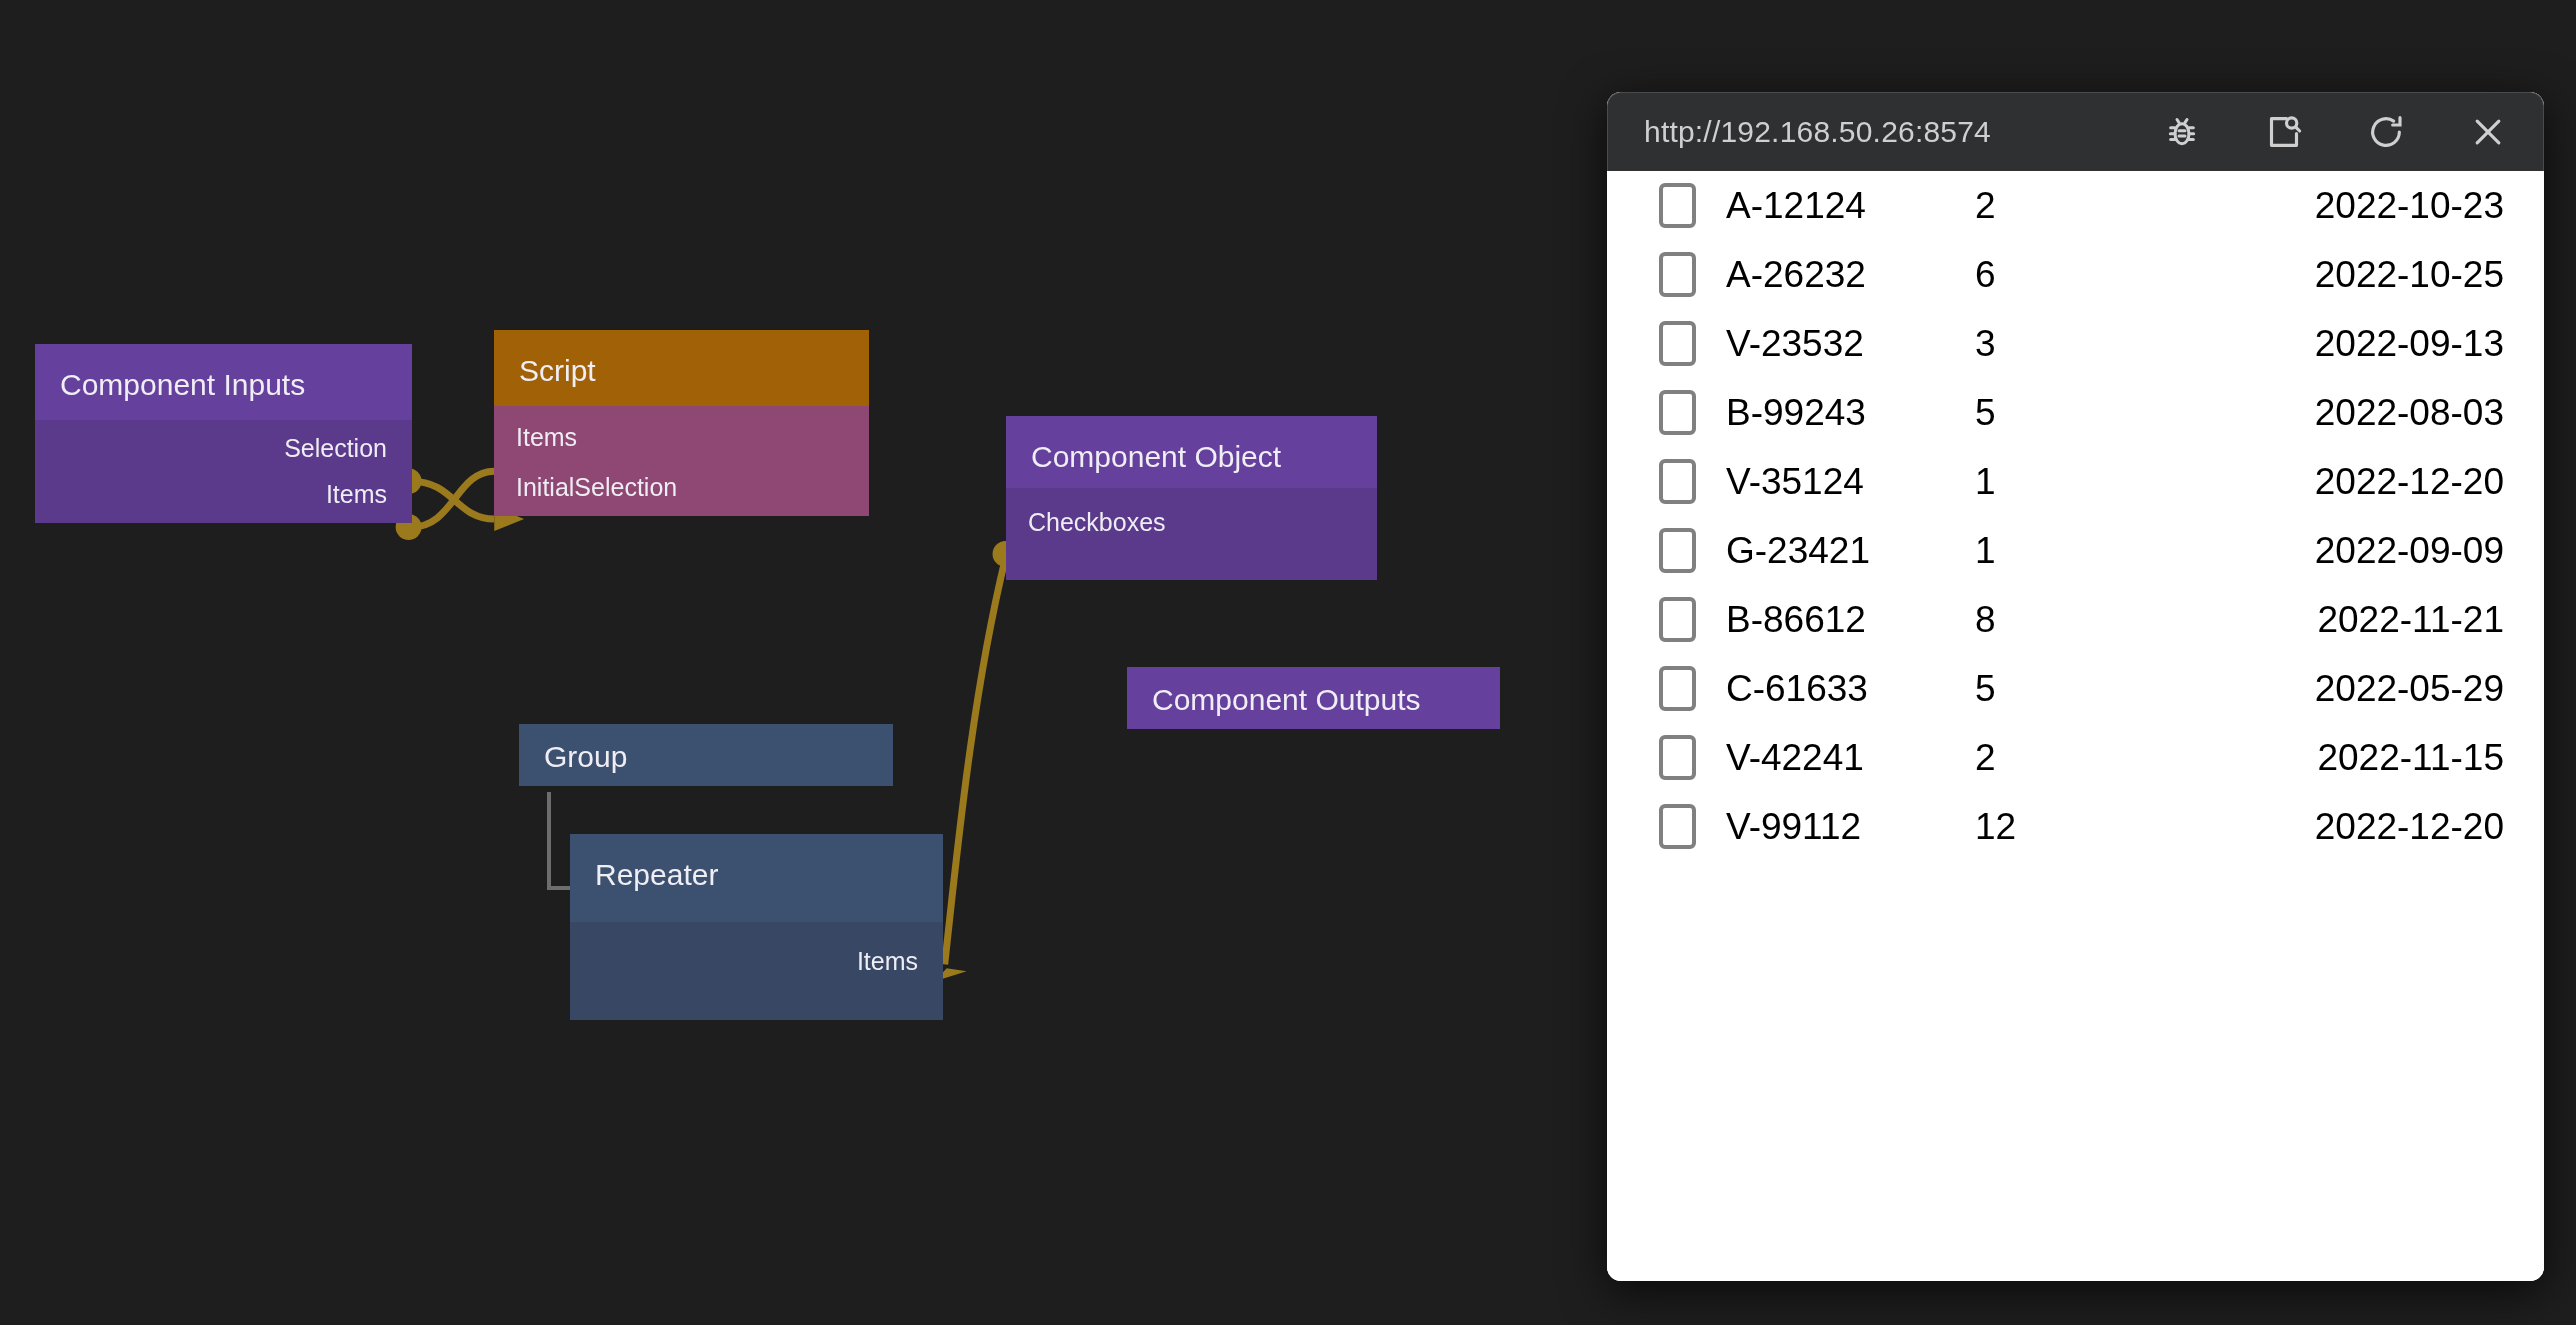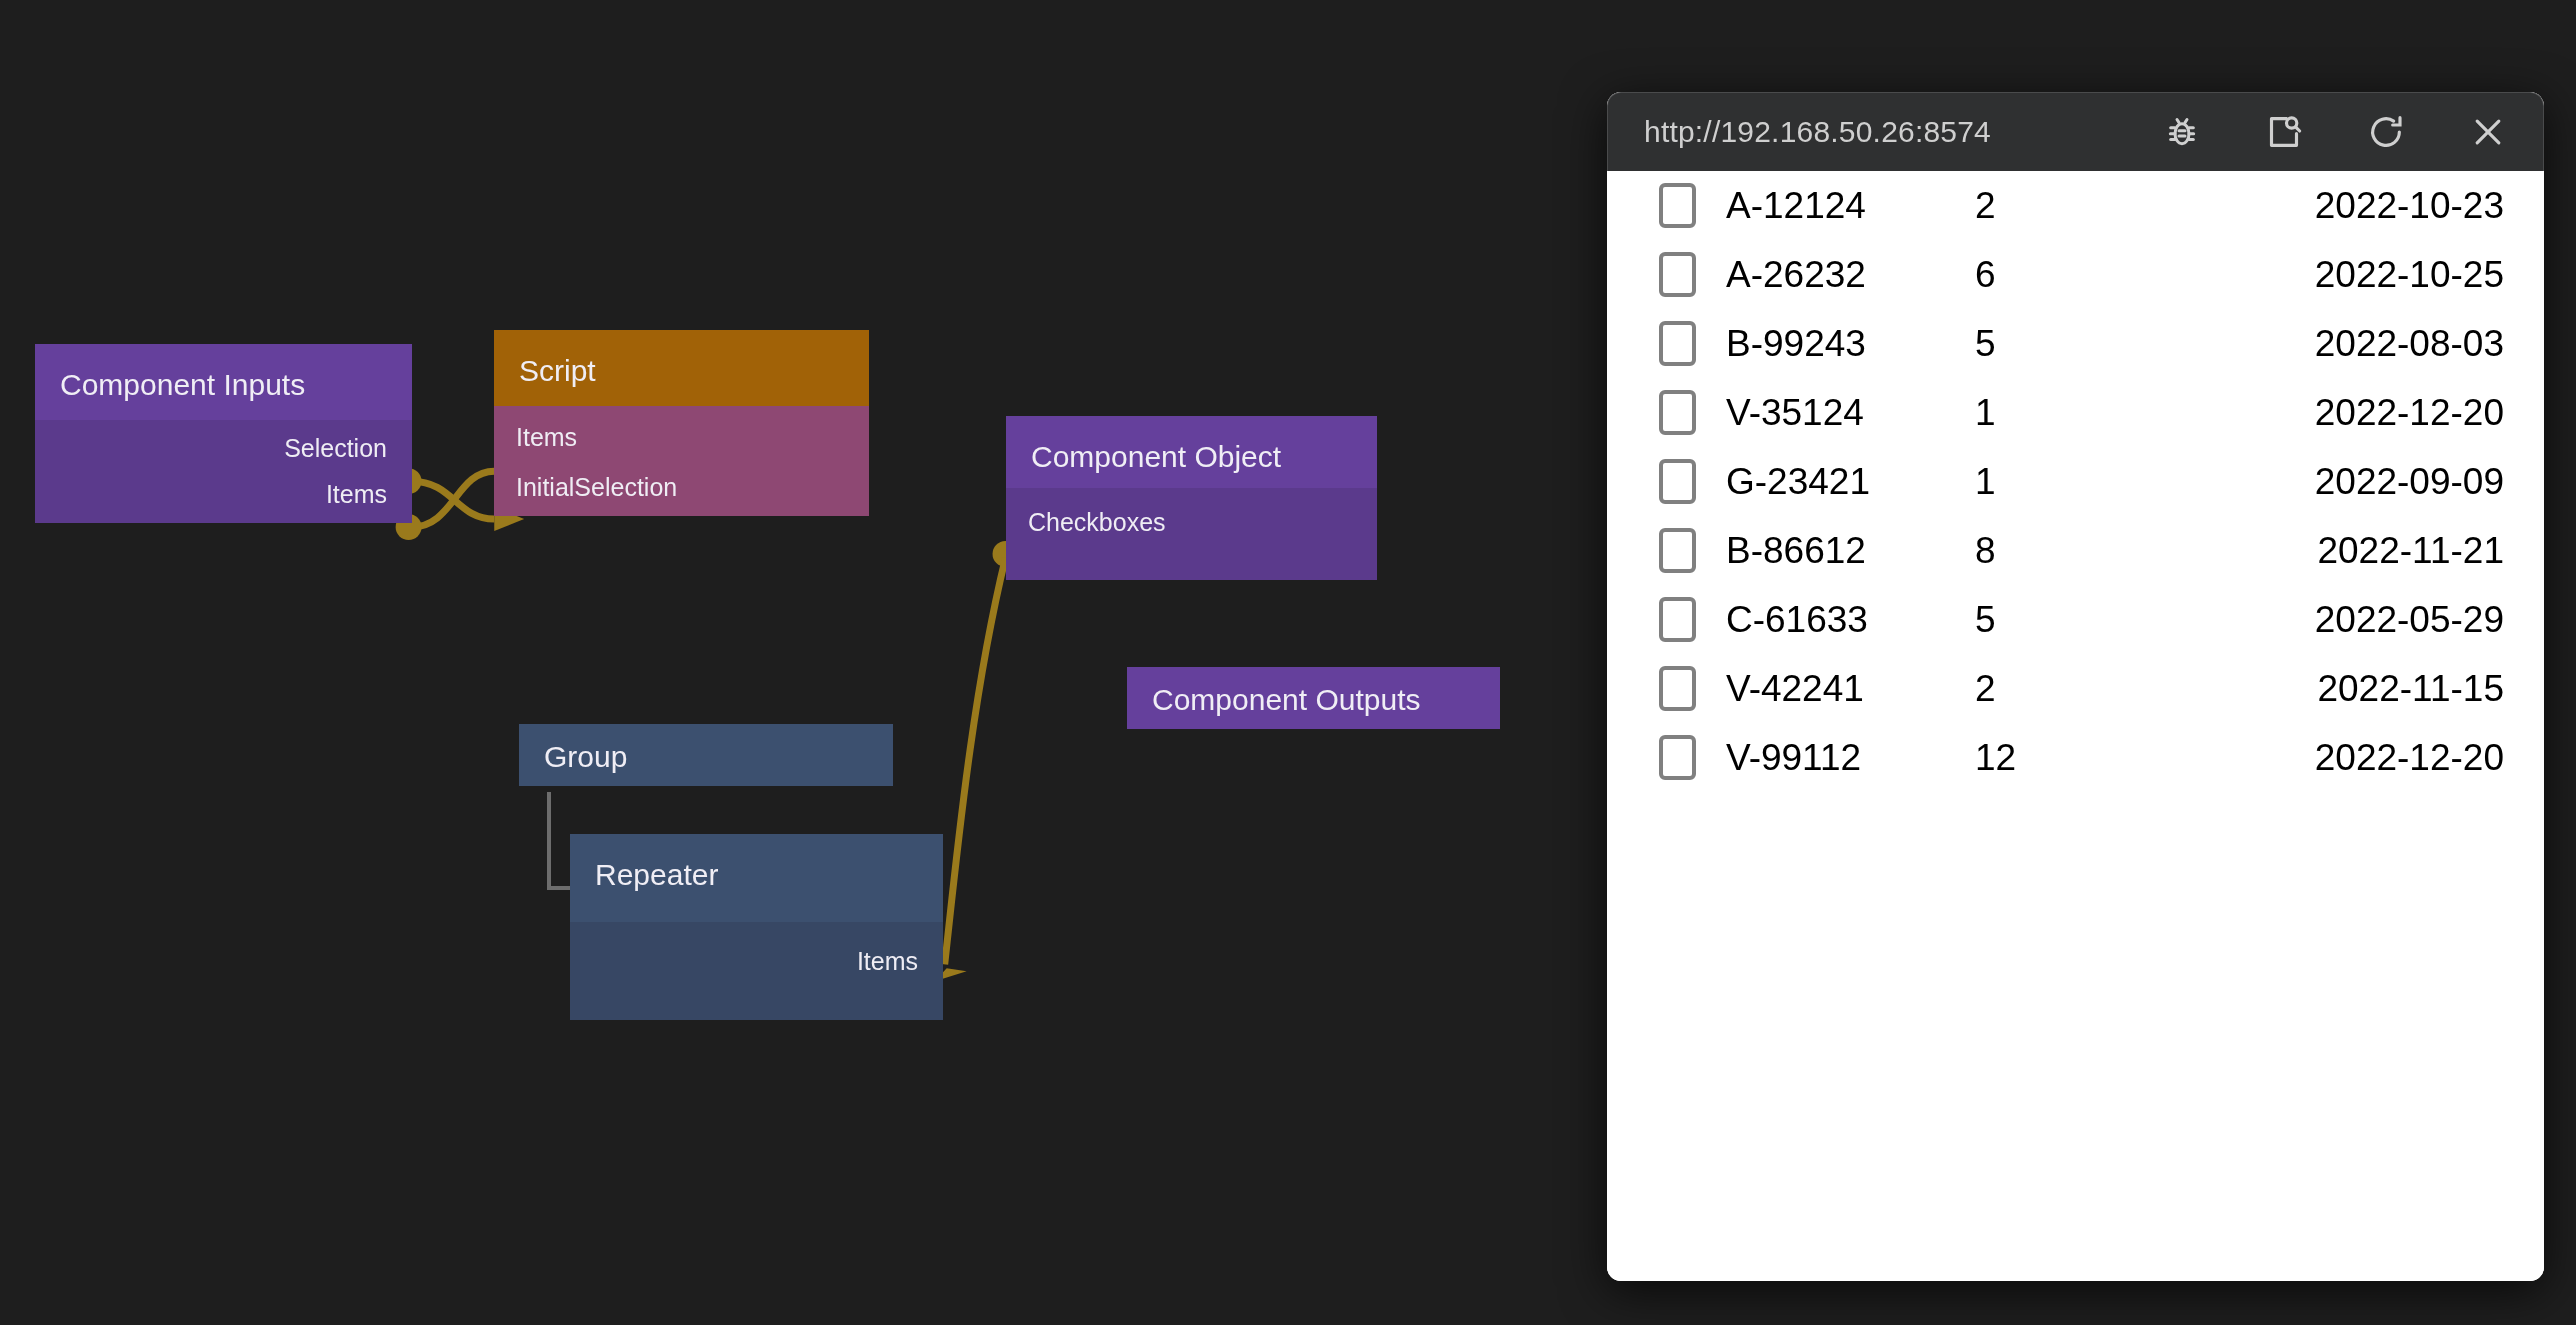--- a/index.html
+++ b/index.html
@@ -248,20 +248,26 @@
         <div class="c-date">2022-10-23</div>
       </div>
       <div class="tbl-row">
         <div class="cb"></div>
         <div class="c-id">A-26232</div>
         <div class="c-qty">6</div>
         <div class="c-date">2022-10-25</div>
       </div>
       <div class="tbl-row">
         <div class="cb"></div>
+        <div class="c-id">V-23532</div>
+        <div class="c-qty">3</div>
+        <div class="c-date">2022-09-13</div>
+      </div>
+      <div class="tbl-row">
+        <div class="cb"></div>
         <div class="c-id">B-99243</div>
         <div class="c-qty">5</div>
         <div class="c-date">2022-08-03</div>
       </div>
       <div class="tbl-row">
         <div class="cb"></div>
         <div class="c-id">V-35124</div>
         <div class="c-qty">1</div>
         <div class="c-date">2022-12-20</div>
       </div>

